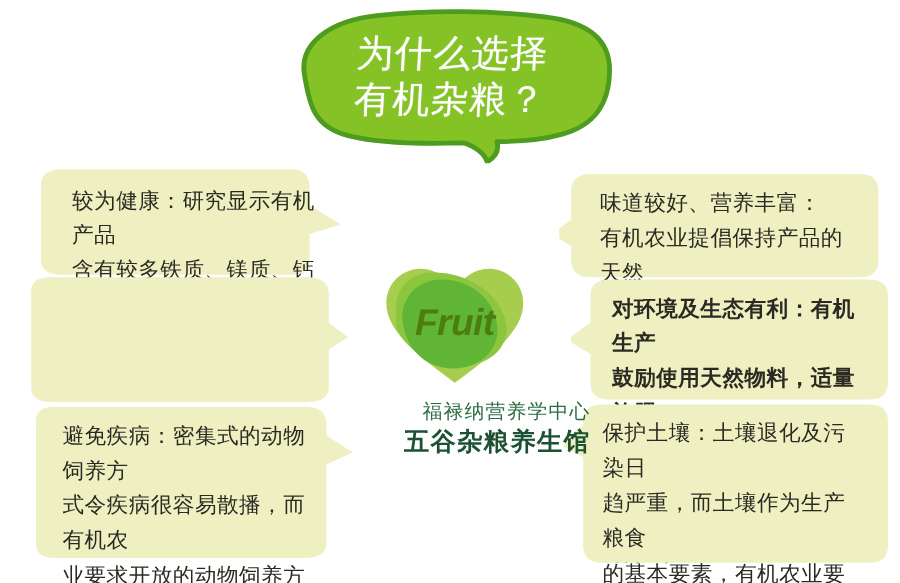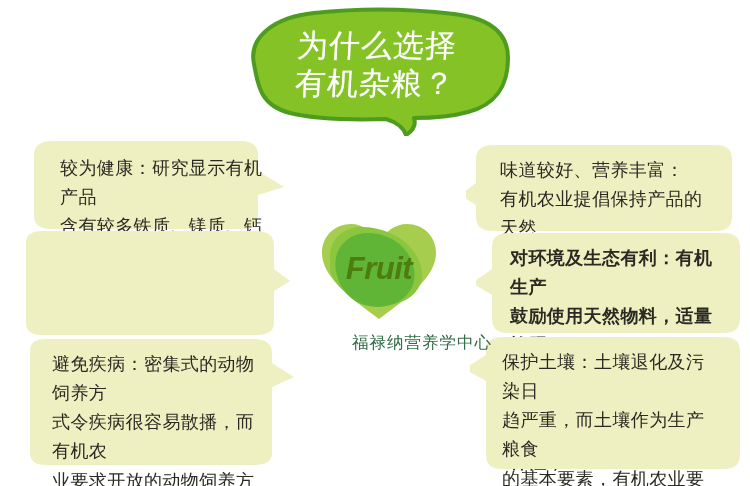--- a/index.html
+++ b/index.html
@@ -270,15 +270,16 @@
                C16 30, 30 12, 52 12
                C74 12, 94 26, 98 48
                C102 70, 84 86, 62 86
                C40 86, 24 72, 20 50 Z" fill="#5cb336" opacity="0.92"></path>
     </svg>
     <div id="logo-word">Fruit</div>
   </div>
 
   <div id="brand">
     <div id="brand-sub">福禄纳营养学中心</div>
+    <div id="brand-main">五谷杂粮养生馆</div>
   </div>
 
 </div>
 
 </body></html>

